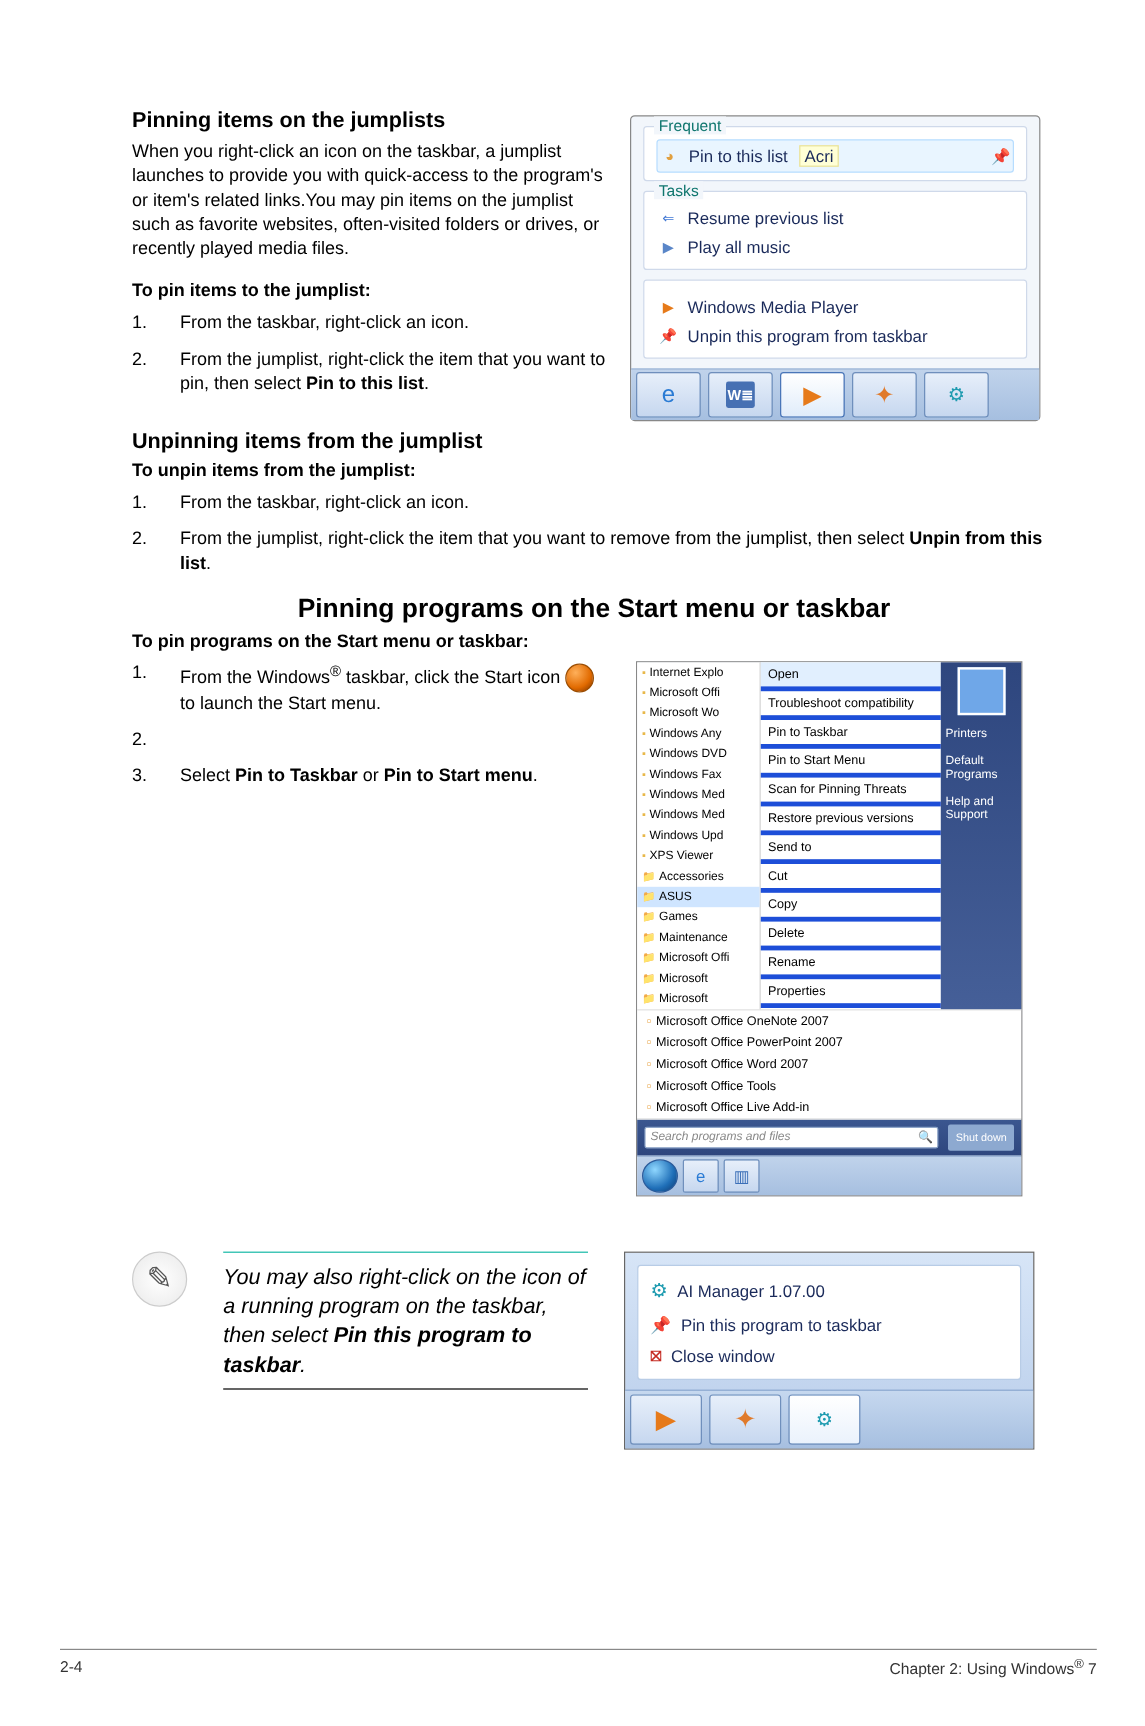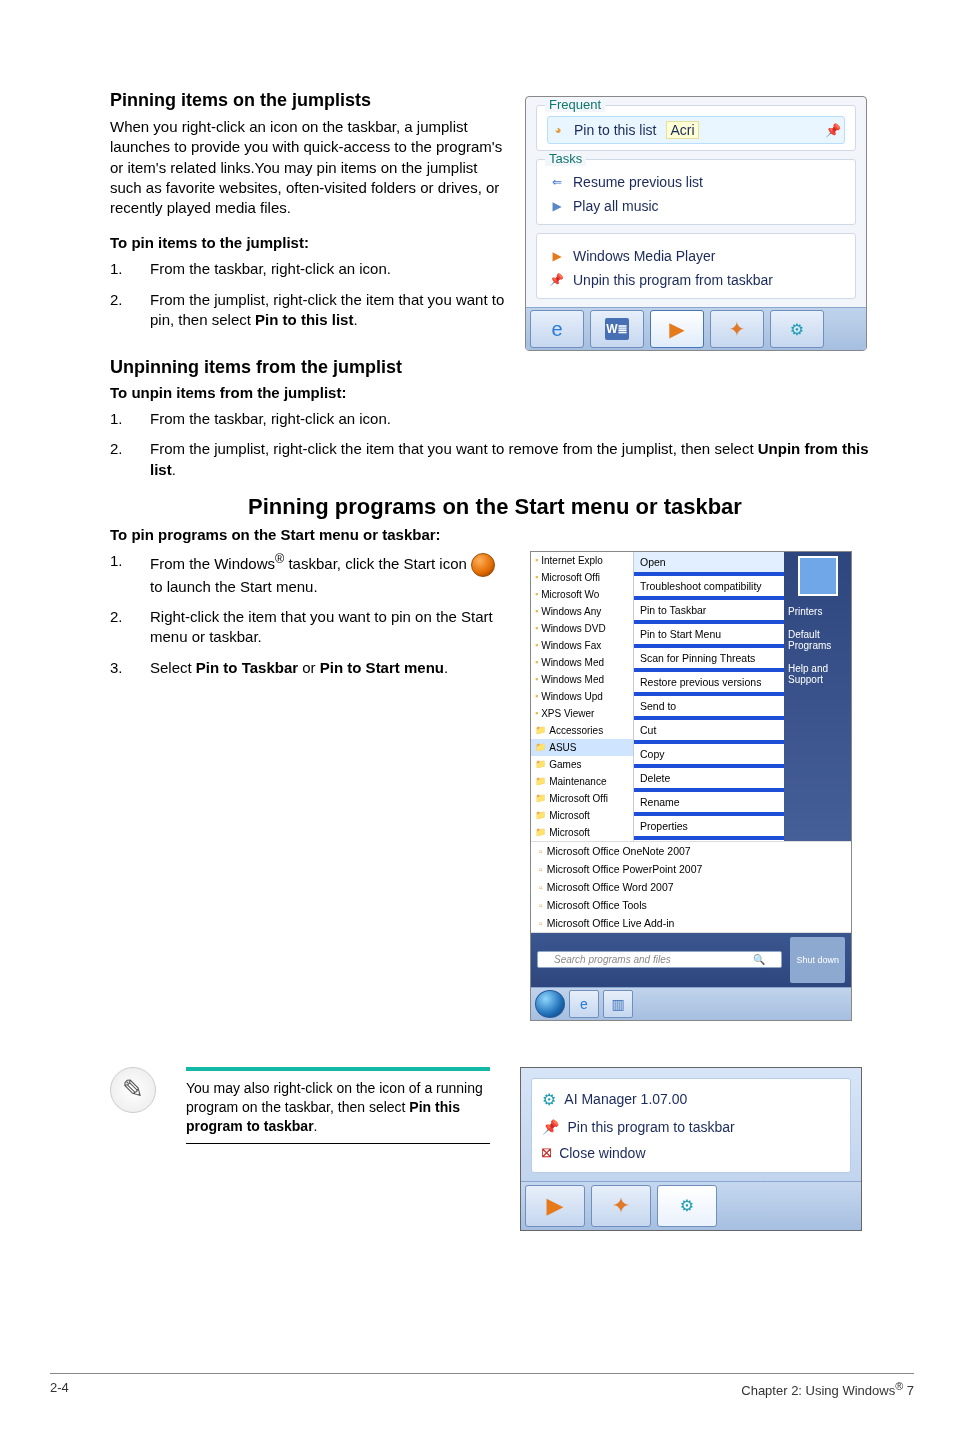--- a/index.html
+++ b/index.html
@@ -217,25 +217,25 @@
   }
   .sm-search {
     padding: 4px 6px;
     border-top: 1px solid #ddd;
     display:flex; gap:8px;
     background: linear-gradient(#3b5790, #2e467e);
     align-items:center;
   }
   .sm-search .sbox {
     flex:1; background:#fff; border:1px solid #8fa6c9; border-radius:2px;
-    font-style: italic; color:#888; font-size:10px; padding:2px 16px;
+    font-style: italic; color:#888; font-size:10px; padding:2px 4px;
     display:flex; justify-content:space-between; align-items:center;
   }
   .sm-shutdown {
-    background:#8da9d0; color:#fff; font-size:9px; padding:18px 6px; border-radius:2px;
+    background:#8da9d0; color:#fff; font-size:9px; padding:6px 6px; border-radius:2px;
   }
   .sm-taskbar {
     display:flex; gap:4px;
     background: linear-gradient(#c0d3eb, #a6bfe0);
     padding: 2px 4px;
     border-top:1px solid #8aa7cf;
   }
   .sm-tbx {
     width:28px;height:26px;border:1px solid #6f8fbc;border-radius:2px;
     background:linear-gradient(#e7effa,#c6d7ef);
@@ -265,25 +265,26 @@
   }
   .pen {
     width: 44px; height: 44px;
     border: 1px solid #ccc;
     border-radius: 50%;
     display:flex;align-items:center;justify-content:center;
     color:#555;font-size:26px;
     background: radial-gradient(#fff, #e9e9e9);
   }
   .note-text {
-    border-top: 4px solid #14b8a6;
+    border-top: 1px solid #14b8a6;
     border-bottom: 1px solid #000;
     padding: 8px 0;
-    font-size: 14px;
+    font-size: 18px;
     line-height: 1.35;
+    font-style: italic;
   }
   .note-right { flex:1; }
 
   .ctx-fig {
     width: 320px;
     border:1px solid #666;
     background: linear-gradient(#d7e5f7,#b8cdea);
     padding: 10px 10px 0 10px;
     font-size: 14px;
     color:#1a2a5a;
@@ -439,21 +440,20 @@
           <li>
             <span class="num">1.</span>
             <span class="txt">
               <span>From the Windows</span><sup>®</sup><span> taskbar, click the Start icon </span>
               <span class="orb-inline"></span>
               <span> to launch the Start menu.</span>
             </span>
           </li>
           <li>
             <span class="num">2.</span>
-            <span class="txt">Right-click the item that you want to pin on the Start menu or taskbar.</span>
           </li>
           <li>
             <span class="num">3.</span>
             <span class="txt">
               <span>Select </span><span class="bold">Pin to Taskbar</span><span> or </span><span class="bold">Pin to Start menu</span>.
             </span>
           </li>
         </ol>
       </div>
 

